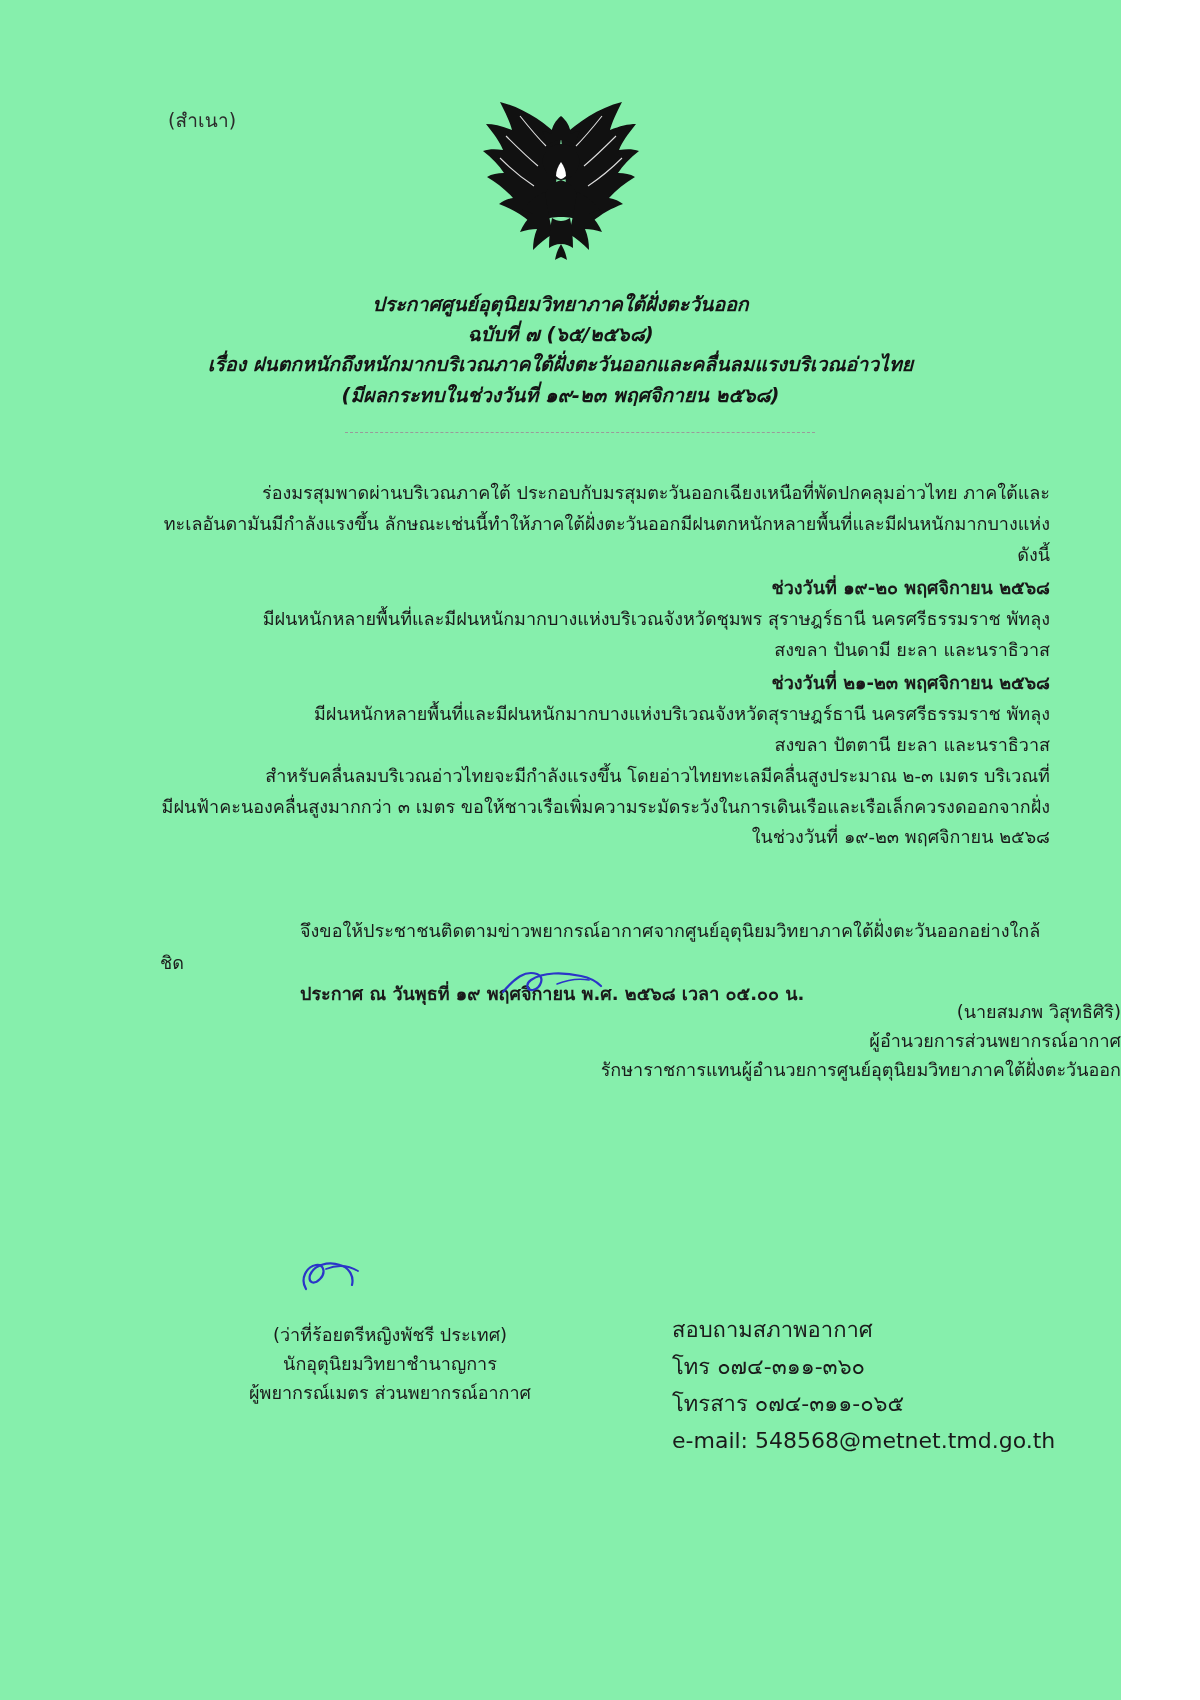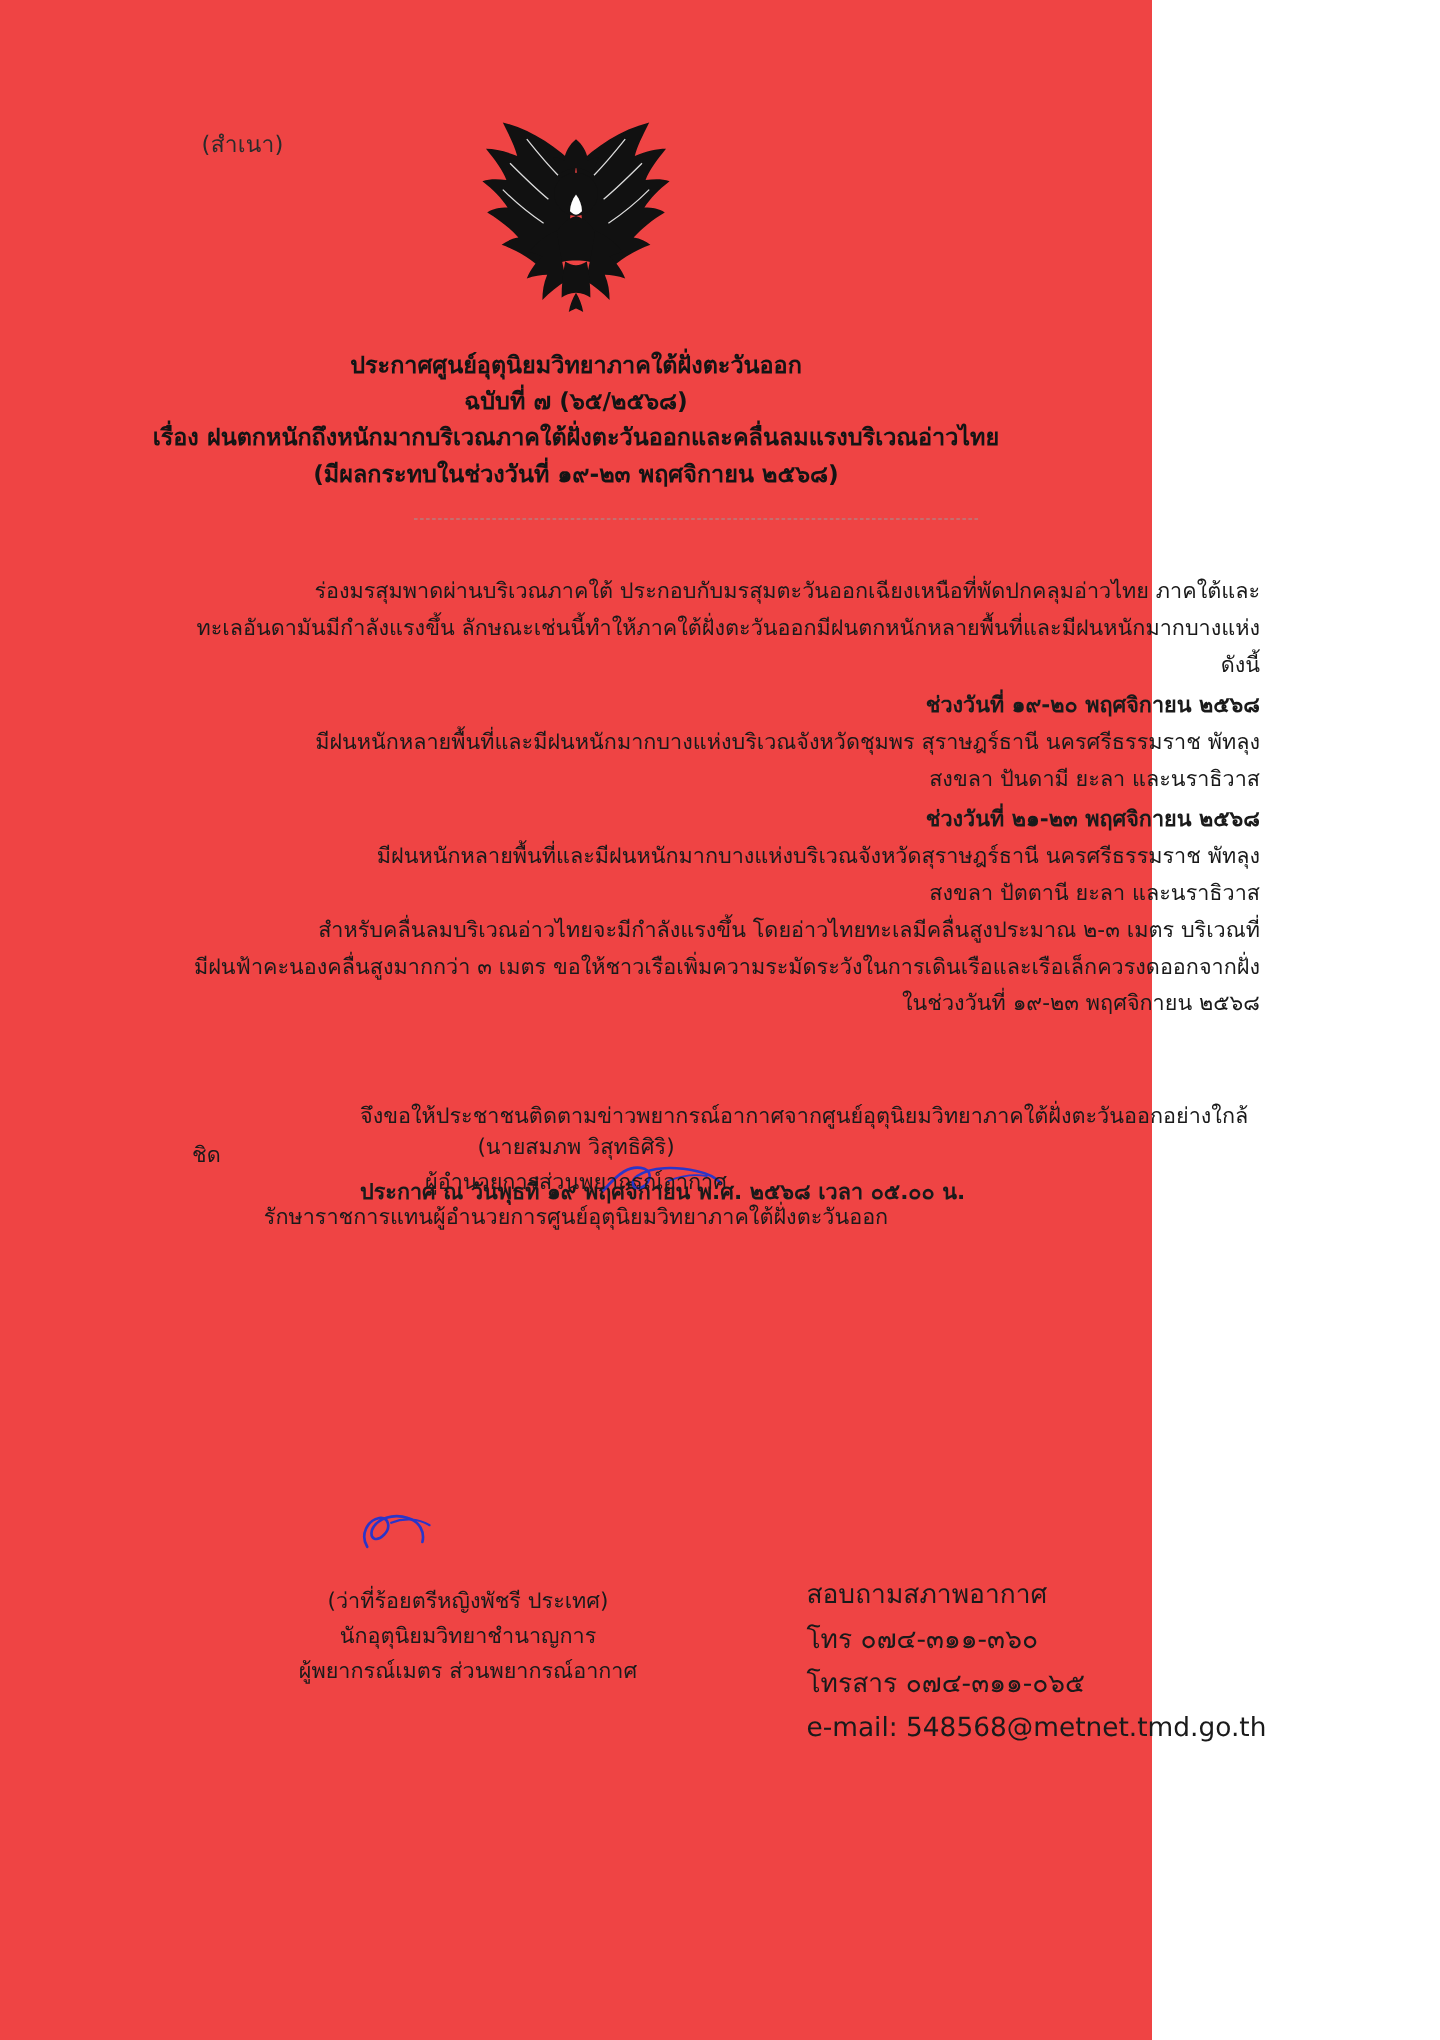--- a/index.html
+++ b/index.html
@@ -8,24 +8,24 @@
     width: 1200px;
     height: 1700px;
     background: #ffffff;
     font-family: "DejaVu Sans", "Liberation Sans", sans-serif;
     color: #1a1a1a;
     position: relative;
     overflow: hidden;
   }
   .page {
     position: relative;
-    width: 960px;
+    width: 1121px;
     height: 1700px;
     padding: 0;
-    background: #ef4444;
+    background: #86efac;
   }
   .copy-mark {
     position: absolute;
     left: 168px;
     top: 105px;
     font-size: 19px;
     color: #2b2b2b;
     letter-spacing: 0.2px;
   }
   .emblem-wrap {
@@ -36,21 +36,21 @@
     justify-content: center;
   }
   .emblem { width: 170px; height: 175px; display: block; }
   .header-block {
     position: absolute;
     left: 0; right: 0;
     top: 290px;
     text-align: center;
     line-height: 1.55;
   }
-  .header-block .hline { font-size: 19.5px; font-weight: 700; color: #141414; }
+  .header-block .hline { font-size: 19.5px; font-weight: 700; color: #141414; font-style: italic; }
   .header-block .hline.sub { font-weight: 700; }
   .rule {
     position: absolute;
     left: 345px;
     top: 432px;
     width: 470px;
     border-top: 1px dashed #9a9a9a;
     height: 0;
   }
   .body-text {
@@ -75,22 +75,22 @@
     top: 915px;
     width: 890px;
     font-size: 18px;
     line-height: 1.75;
   }
   .closing .l1 { text-indent: 140px; }
   .closing .l2 { font-weight: 700; text-indent: 140px; }
   .sig-top {
     position: absolute;
     left: 0; right: 0;
-    top: 942px;
-    text-align: center;
+    top: 997px;
+    text-align: right;
   }
   .sig-scribble-1 {
     position: absolute;
     left: 497px;
     top: 962px;
     width: 110px;
     height: 40px;
   }
   .sig-lines {
     font-size: 18px;

